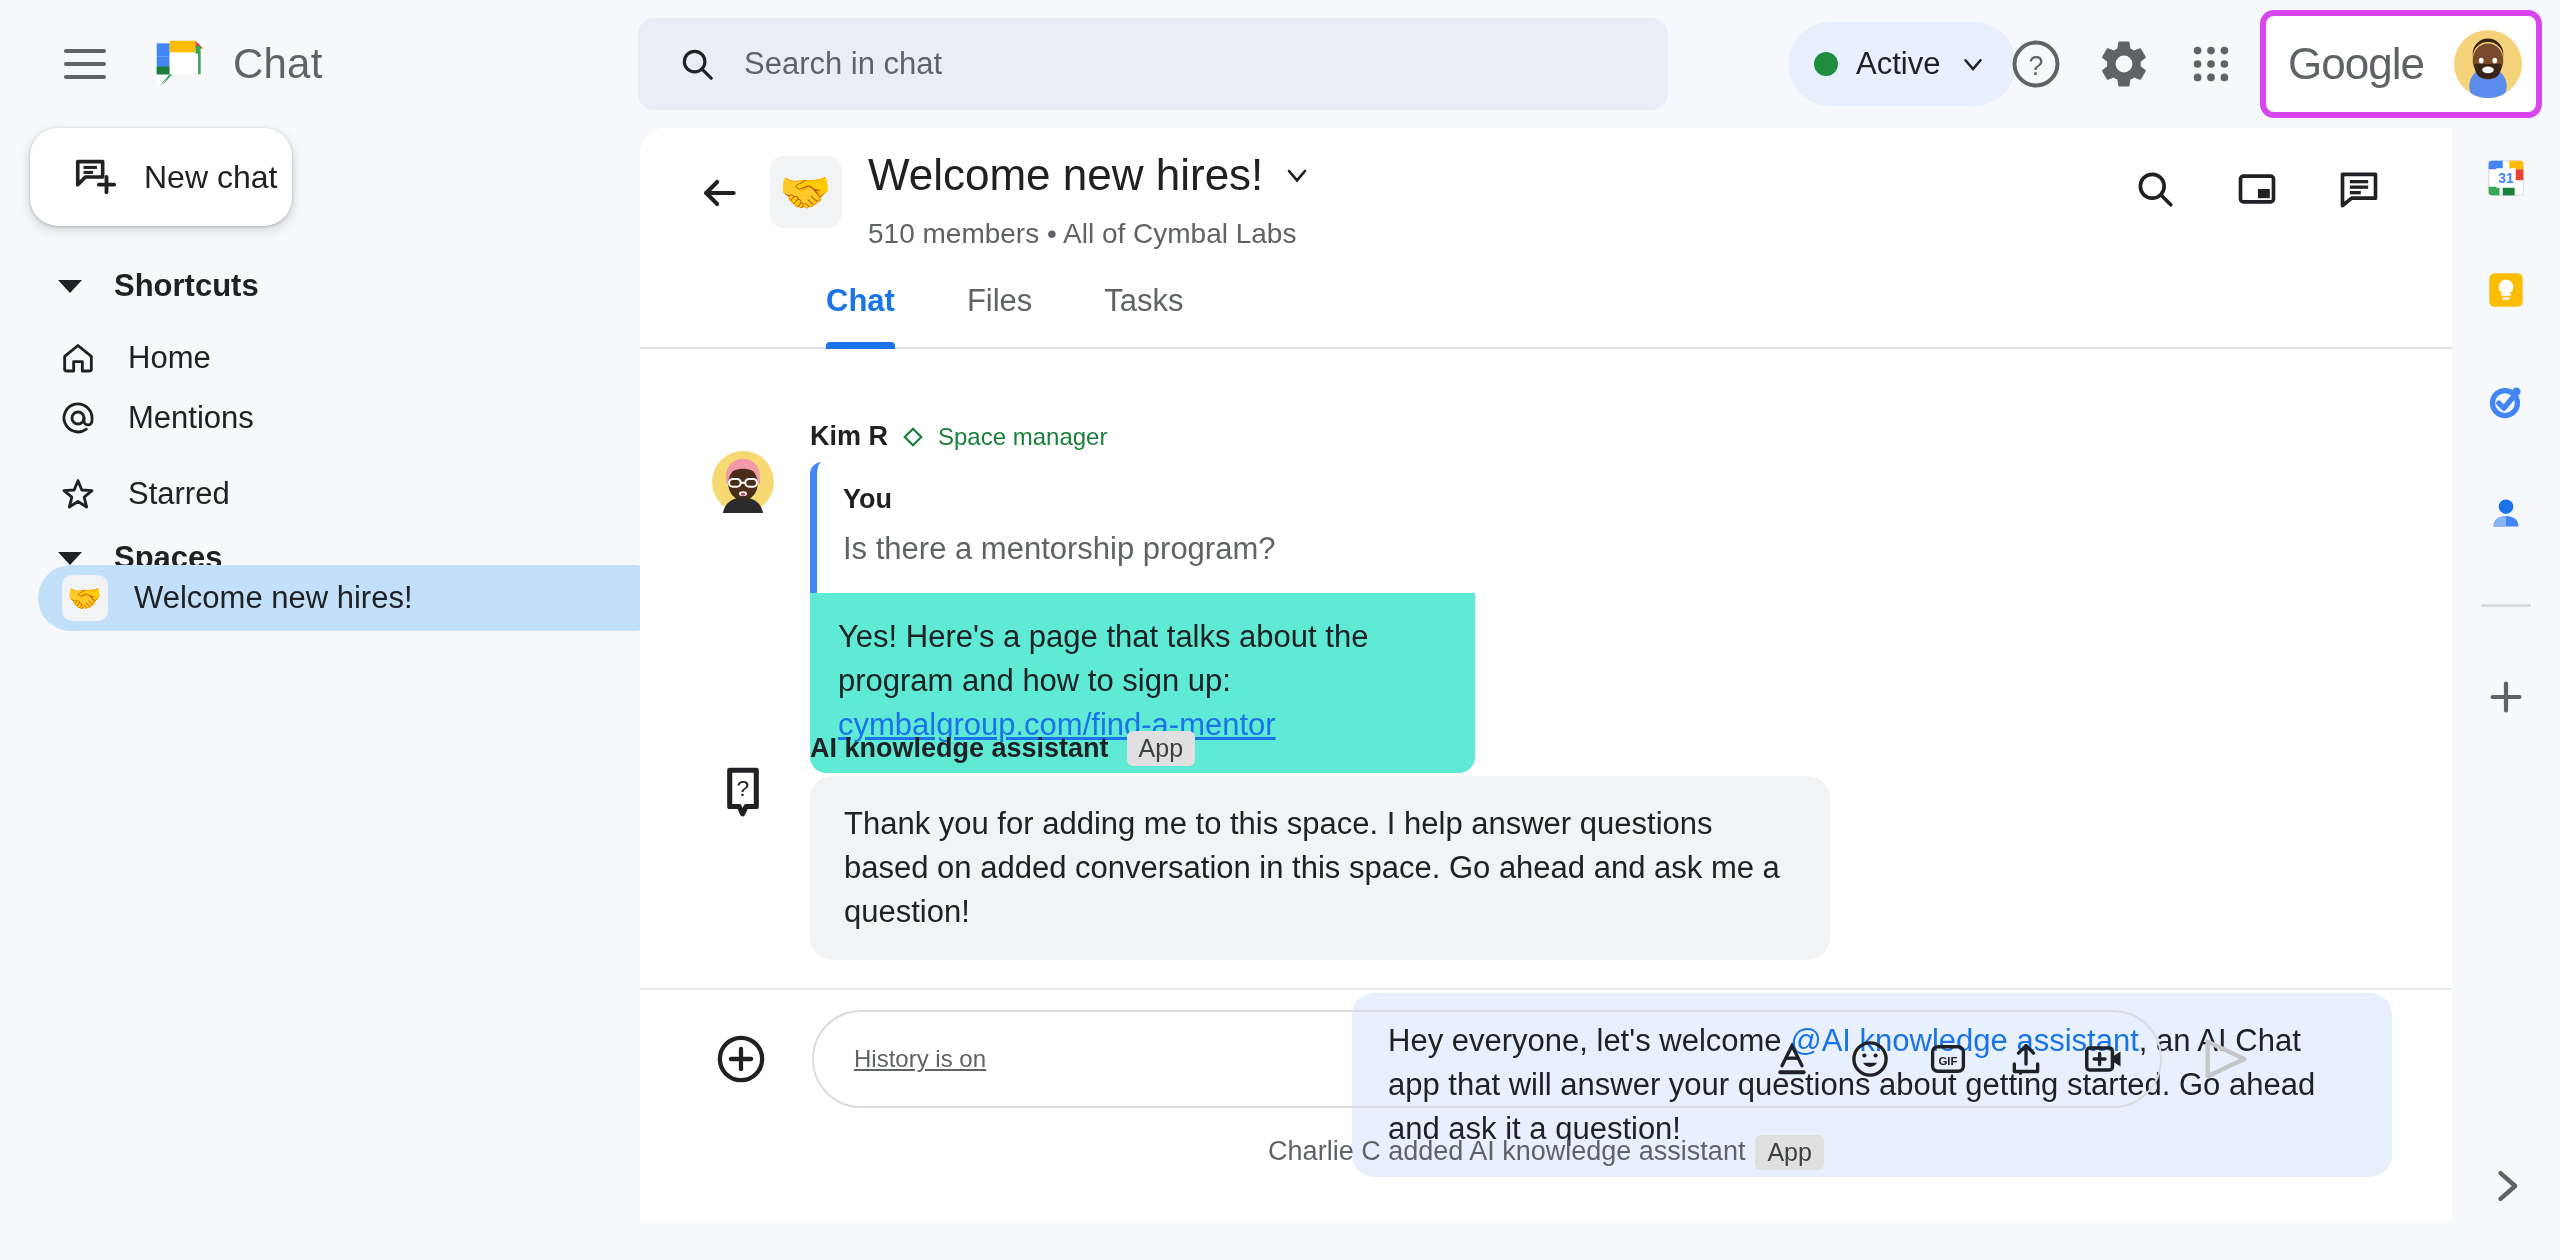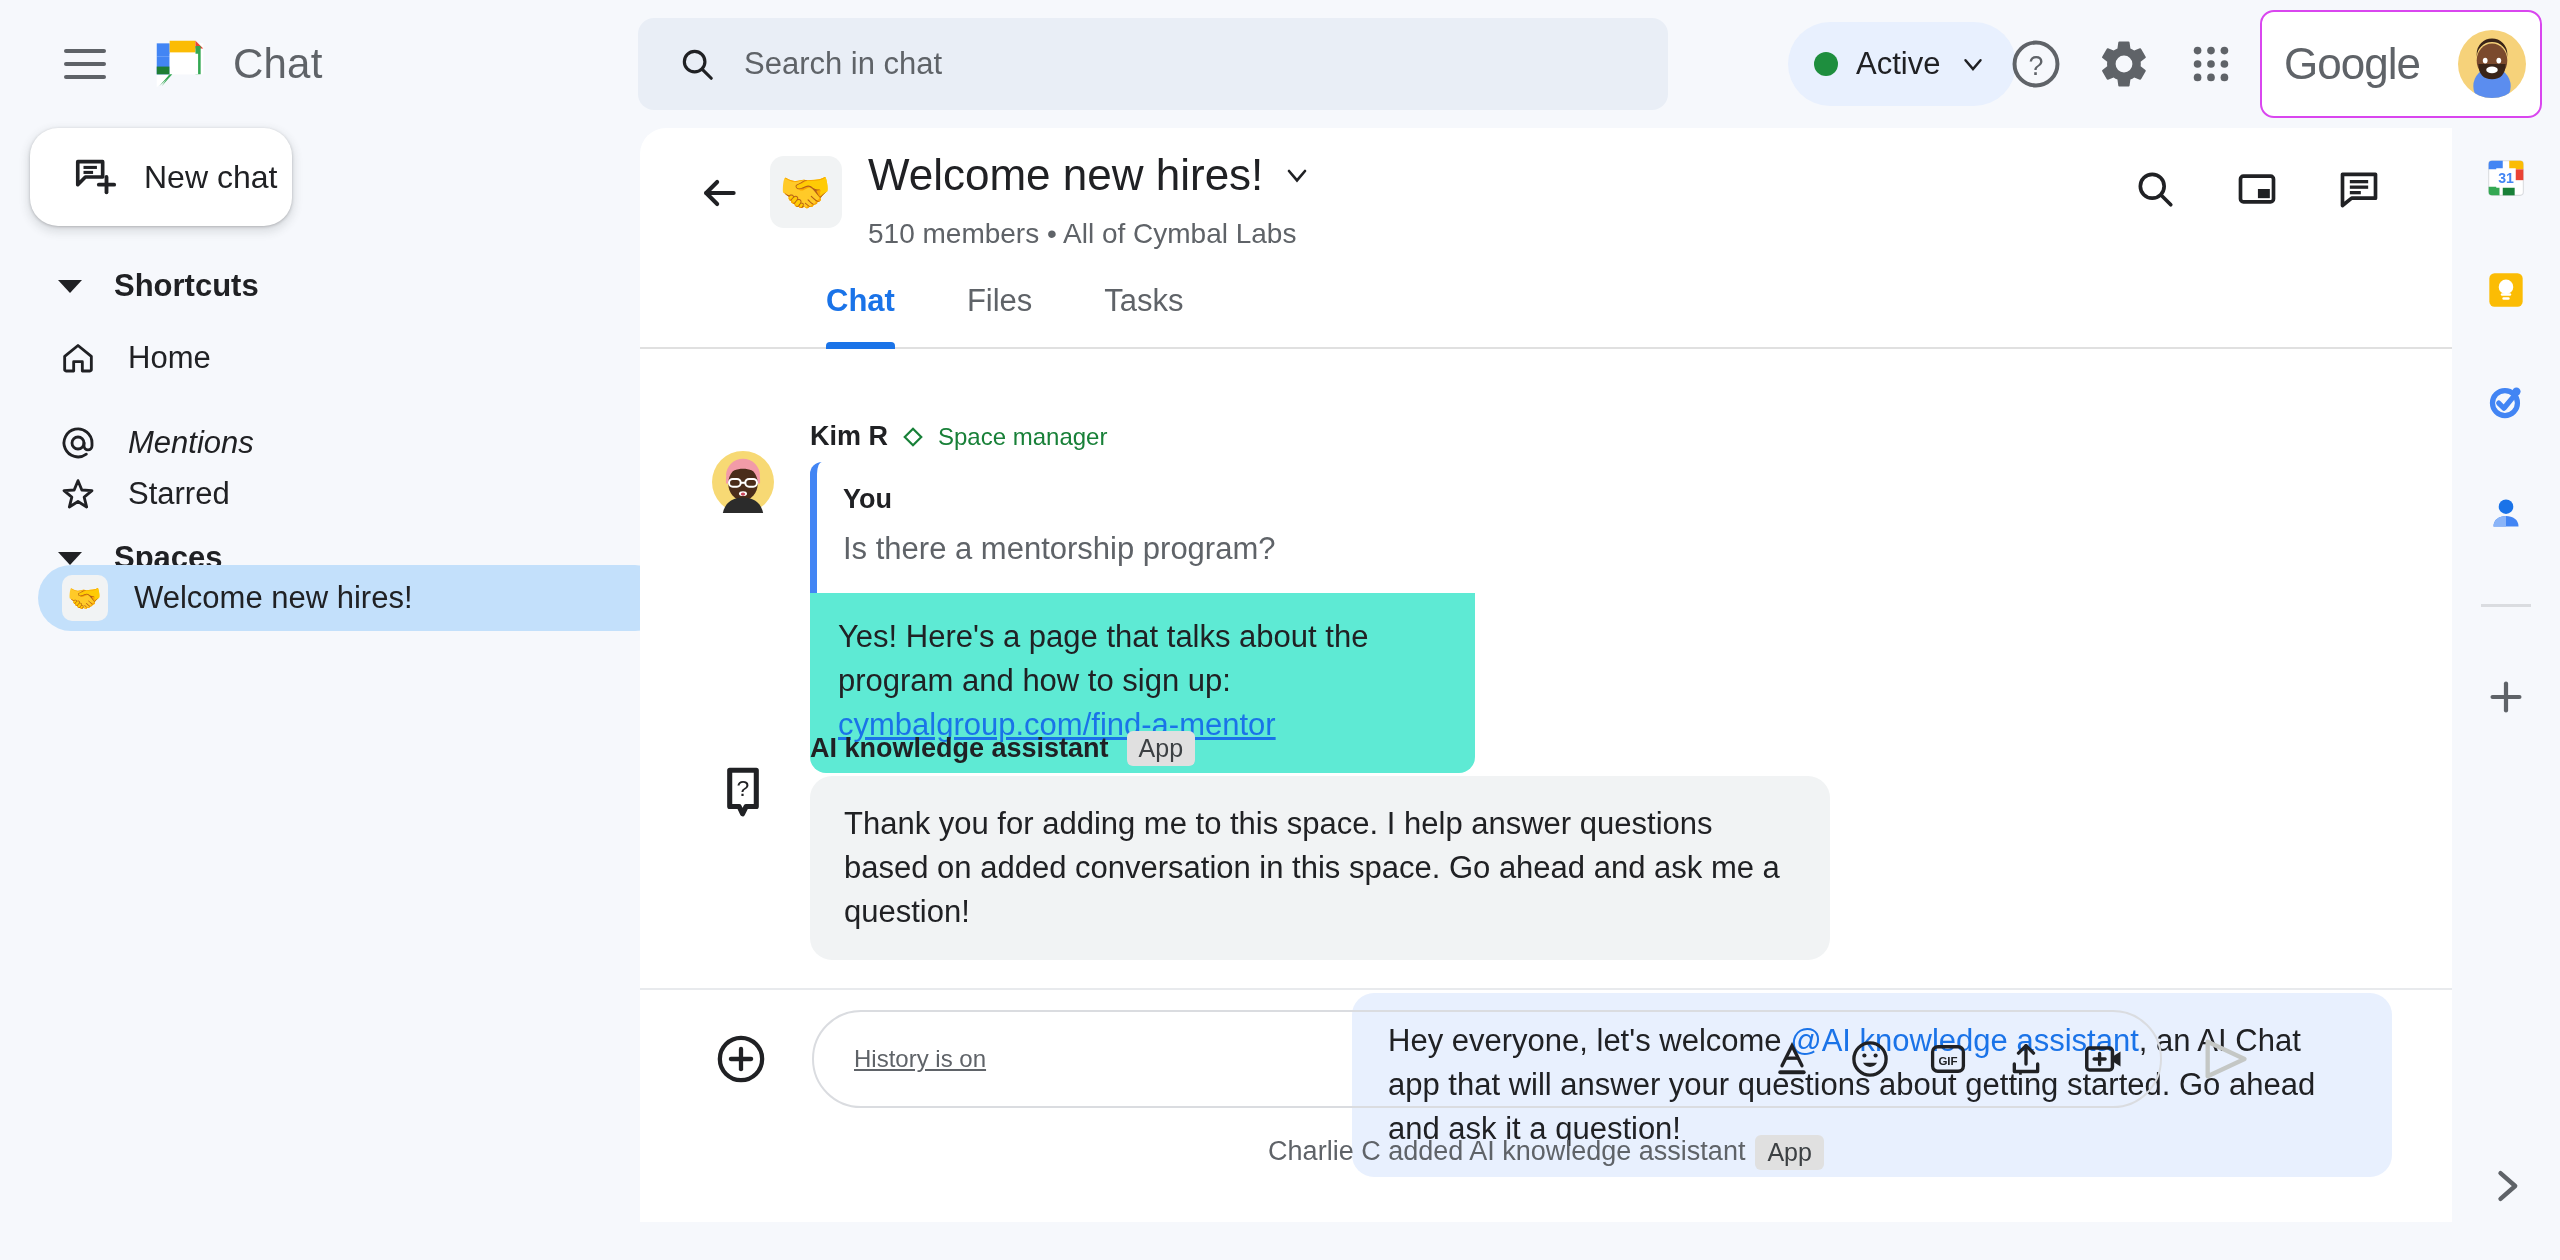--- a/index.html
+++ b/index.html
@@ -51,21 +51,21 @@
     display: flex; align-items: center; justify-content: center; cursor: pointer;
     border-radius: 50%;
   }
   #help-btn   { left: 2000px; }
   #settings-btn { left: 2088px; }
   #apps-btn   { left: 2175px; }
 
   .account-box {
     position: absolute; left: 2260px; top: 10px;
     width: 282px; height: 108px;
-    border: 2px solid #d946ef; border-radius: 14px; background: #fff;
+    border: 6px solid #d946ef; border-radius: 14px; background: #fff;
     display: flex; align-items: center; justify-content: space-between;
     padding: 0 14px 0 22px; cursor: pointer;
   }
   .google-word { font-size: 44px; color: #5f6368; letter-spacing: -1px; }
   .avatar-top { width: 68px; height: 68px; border-radius: 50%; overflow: hidden; }
 
   
   .sidebar { position: absolute; left: 0; top: 128px; width: 640px; height: 1132px; }
   .newchat {
     position: absolute; left: 30px; top: 0px;
@@ -330,21 +330,21 @@
       <span class="section-title">Shortcuts</span>
     </div>
 
     <div class="nav-item" style="top:198px;">
       <svg width="40" height="40" viewBox="0 0 24 24">
         <path d="M4 11l8-6.5 8 6.5v8a.8.8 0 01-.8.8h-4.6v-5.6H9.4v5.6H4.8A.8.8 0 014 19z" fill="none" stroke="#202124" stroke-width="1.7" stroke-linejoin="round"></path>
       </svg>
       <span class="nav-label">Home</span>
     </div>
 
-    <div class="nav-item" style="top:283px;font-style:italic;">
+    <div class="nav-item" style="top:258px;">
       <svg width="40" height="40" viewBox="0 0 24 24">
         <circle cx="12" cy="12" r="3.6" fill="none" stroke="#202124" stroke-width="1.7"></circle>
         <path d="M15.6 12v1.7a2.4 2.4 0 004.8 0V12a8.4 8.4 0 10-3.4 6.7" fill="none" stroke="#202124" stroke-width="1.7" stroke-linecap="round"></path>
       </svg>
       <span class="nav-label">Mentions</span>
     </div>
 
     <div class="nav-item" style="top:334px;">
       <svg width="40" height="40" viewBox="0 0 24 24">
         <polygon points="12,4 14.3,9.6 20.4,10 15.7,13.9 17.2,19.8 12,16.5 6.8,19.8 8.3,13.9 3.6,10 9.7,9.6" fill="none" stroke="#202124" stroke-width="1.7" stroke-linejoin="round"></polygon>

